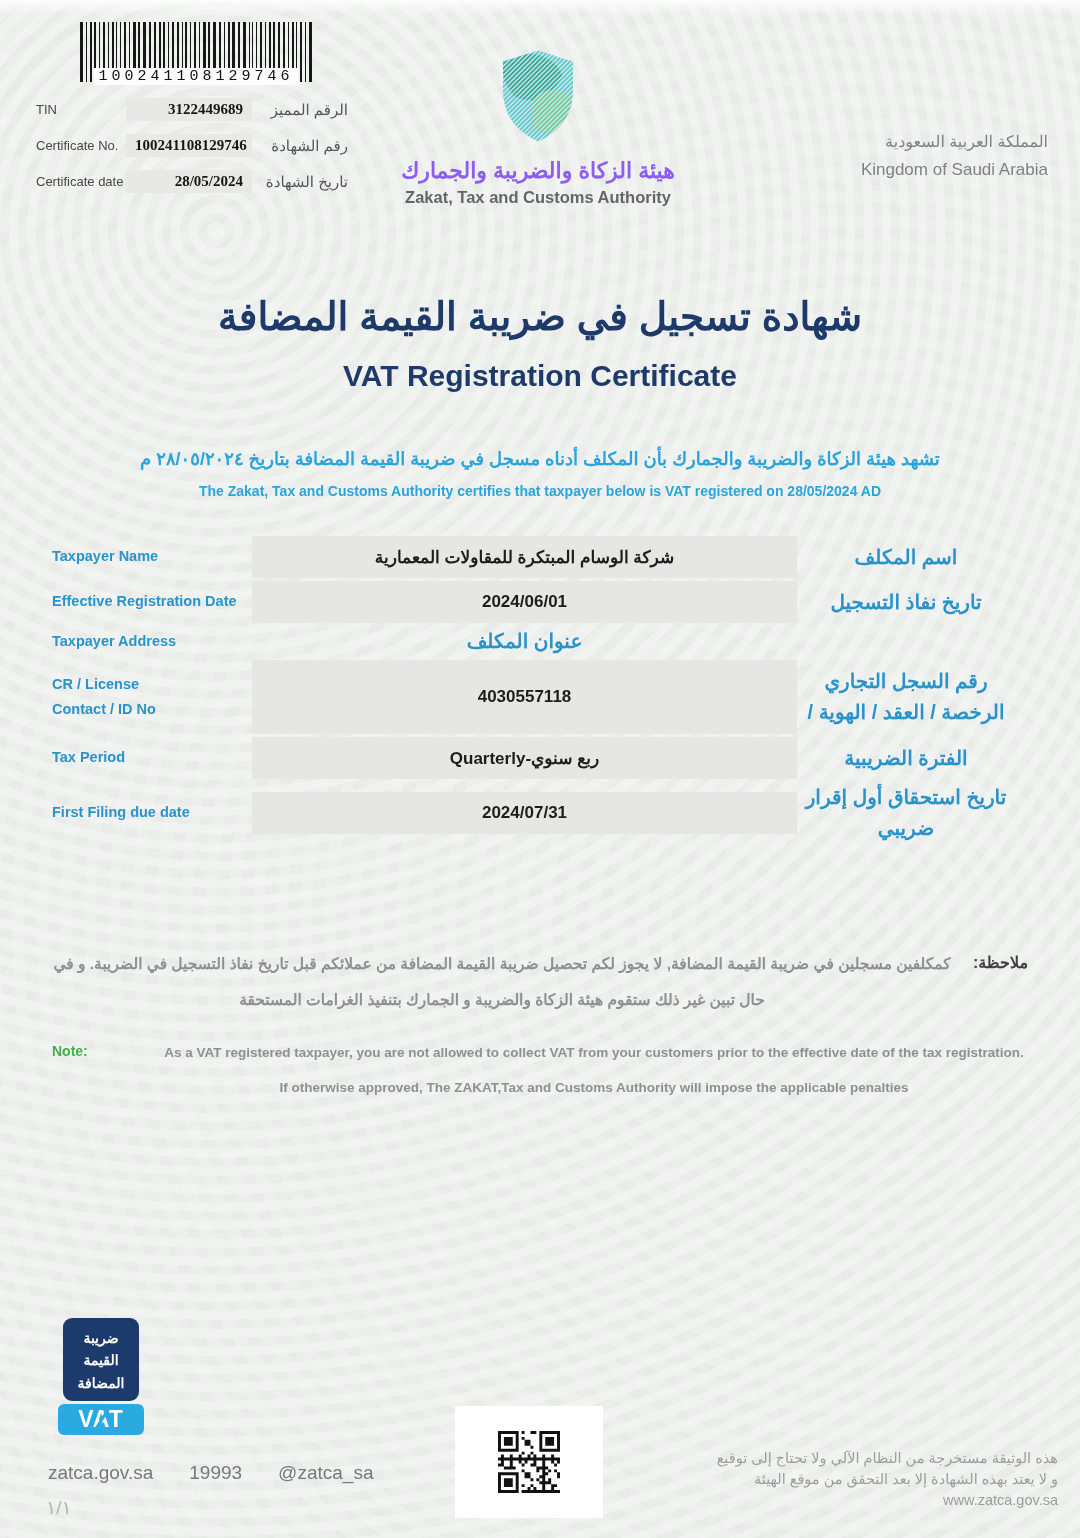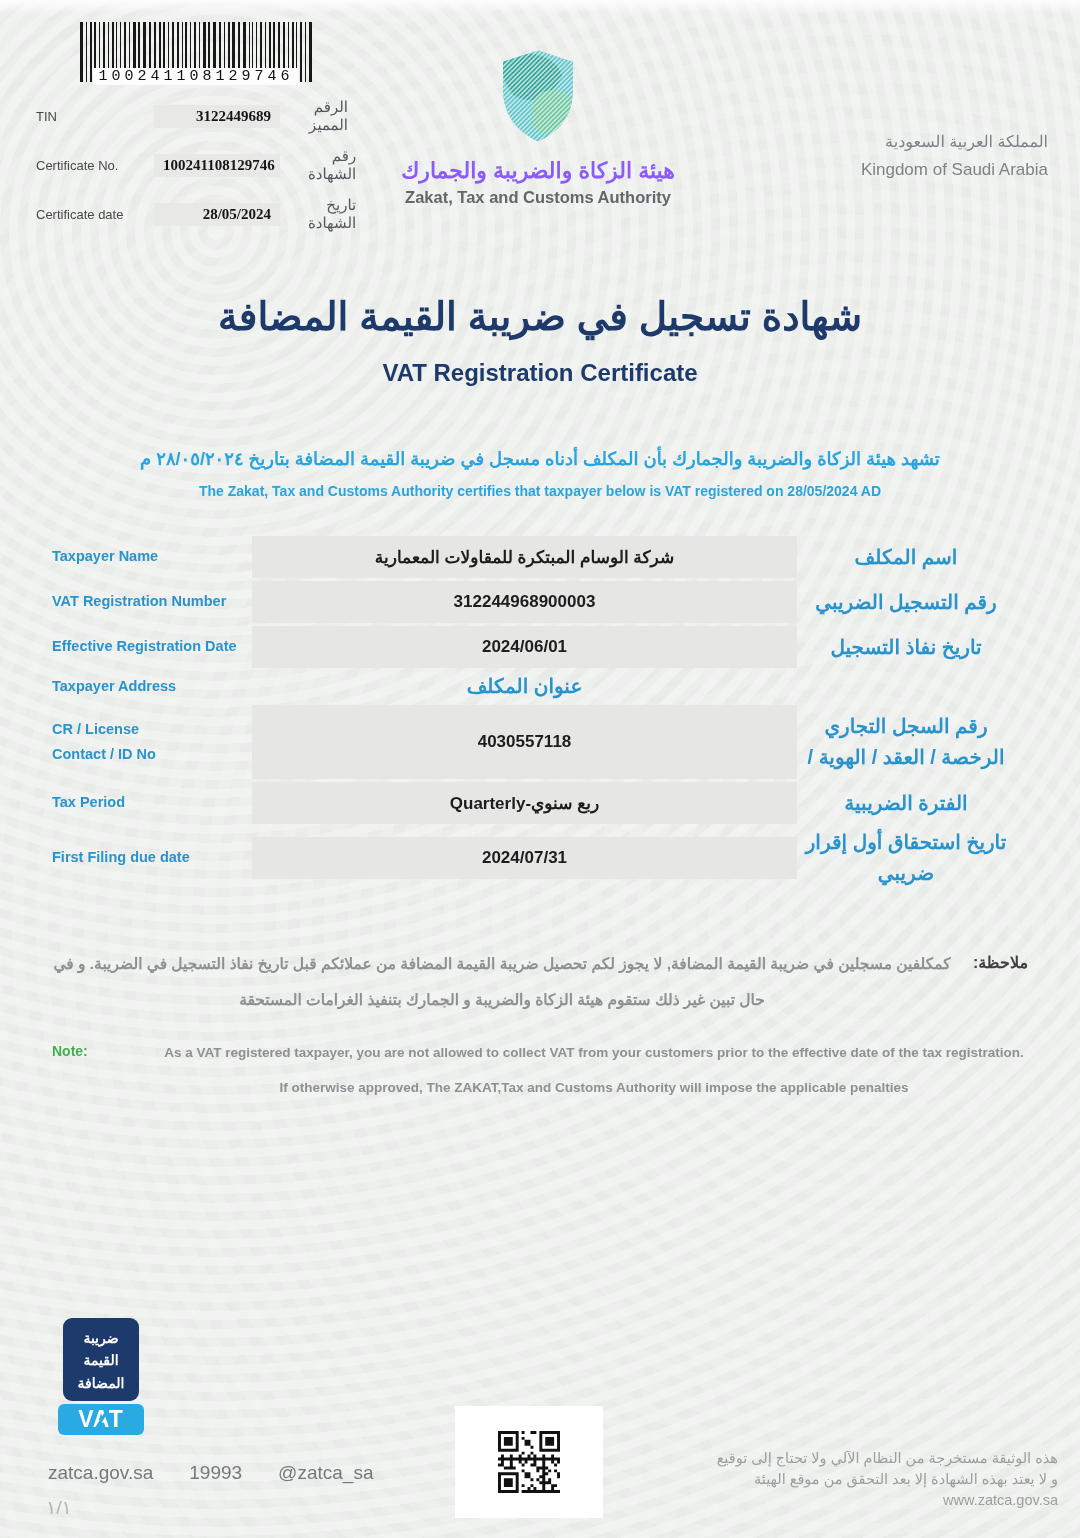--- a/index.html
+++ b/index.html
@@ -27,40 +27,40 @@
   
   .header-left { position:absolute; left:36px; top:22px; width:312px; }
   .barcode { position:relative; width:232px; height:60px; margin:0 0 16px 44px; }
   .barcode .bars { display:flex; justify-content:space-between; height:100%; }
   .barcode .bars i { background:#171717; height:100%; flex:none; }
   .barcode-num {
     position:absolute; left:50%; bottom:-3px; transform:translateX(-50%);
     background:#fdfdfd; padding:0 5px; white-space:nowrap;
     font-family:"Liberation Mono", monospace; font-size:15px; letter-spacing:4px; color:#111;
   }
-  .hmeta-row { display:grid; grid-template-columns:90px 126px auto; column-gap:28px; align-items:center; margin-bottom:13px; }
+  .hmeta-row { display:grid; grid-template-columns:90px 126px auto; column-gap:0; align-items:center; margin-bottom:13px; }
   .hmeta-label-en { font-size:13px; color:#474747; }
   .hmeta-value {
     background:#e8e9e7; text-align:right; padding:3px 9px;
     font-family:"Liberation Serif", serif; font-weight:bold; font-size:15px; color:#161616;
   }
   .hmeta-label-ar { direction:rtl; text-align:right; font-size:15px; color:#53565a; }
 
   .header-center { position:absolute; left:378px; top:48px; width:320px; text-align:center; }
   .authority-ar { margin-top:10px; direction:rtl; font-size:22px; font-weight:bold; color:#8b5cf6; }
   .authority-en { margin-top:4px; font-size:16.5px; font-weight:bold; color:#63666a; }
 
   .header-right { position:absolute; right:32px; top:132px; width:240px; text-align:right; }
   .kingdom-ar { direction:rtl; font-size:16px; color:#7f8285; margin-bottom:9px; }
   .kingdom-en { font-size:17px; color:#7f8285; }
 
   
   .title-block { position:absolute; left:0; right:0; top:294px; text-align:center; color:#1d3a6b; }
   .title-ar { direction:rtl; font-size:39px; font-weight:bold; }
-  .title-en { margin-top:20px; font-size:24px; font-weight:bold; }
+  .title-en { margin-top:20px; font-size:30px; font-weight:bold; }
 
   
   .statement { position:absolute; left:40px; right:40px; top:448px; text-align:center; color:#2aa4dc; }
   .statement-ar { direction:rtl; font-size:18px; font-weight:bold; }
   .statement-en { margin-top:13px; font-size:14px; font-weight:bold; }
 
   
   .details { position:absolute; left:52px; top:536px; width:963px; }
   .drow { display:grid; grid-template-columns:200px 545px 1fr; align-items:center; margin-bottom:3px; }
   .dlabel-en { font-size:14.5px; font-weight:bold; color:#2a93cc; line-height:1.75; padding-right:10px; }
@@ -224,25 +224,20 @@
   </div>
 
   <div class="details">
 
     <div class="drow">
       <div class="dlabel-en">Taxpayer Name</div>
       <div class="dval rtl">شركة الوسام المبتكرة للمقاولات المعمارية</div>
       <div class="dlabel-ar">اسم المكلف</div>
     </div>
 
-    <div class="drow">
-      <div class="dlabel-en">VAT Registration Number</div>
-      <div class="dval">312244968900003</div>
-      <div class="dlabel-ar">رقم التسجيل الضريبي</div>
-    </div>
 
     <div class="drow">
       <div class="dlabel-en">Effective Registration Date</div>
       <div class="dval">2024/06/01</div>
       <div class="dlabel-ar">تاريخ نفاذ التسجيل</div>
     </div>
 
     <div class="drow">
       <div class="dlabel-en">Taxpayer Address</div>
       <div class="dlabel-ar">عنوان المكلف</div>

